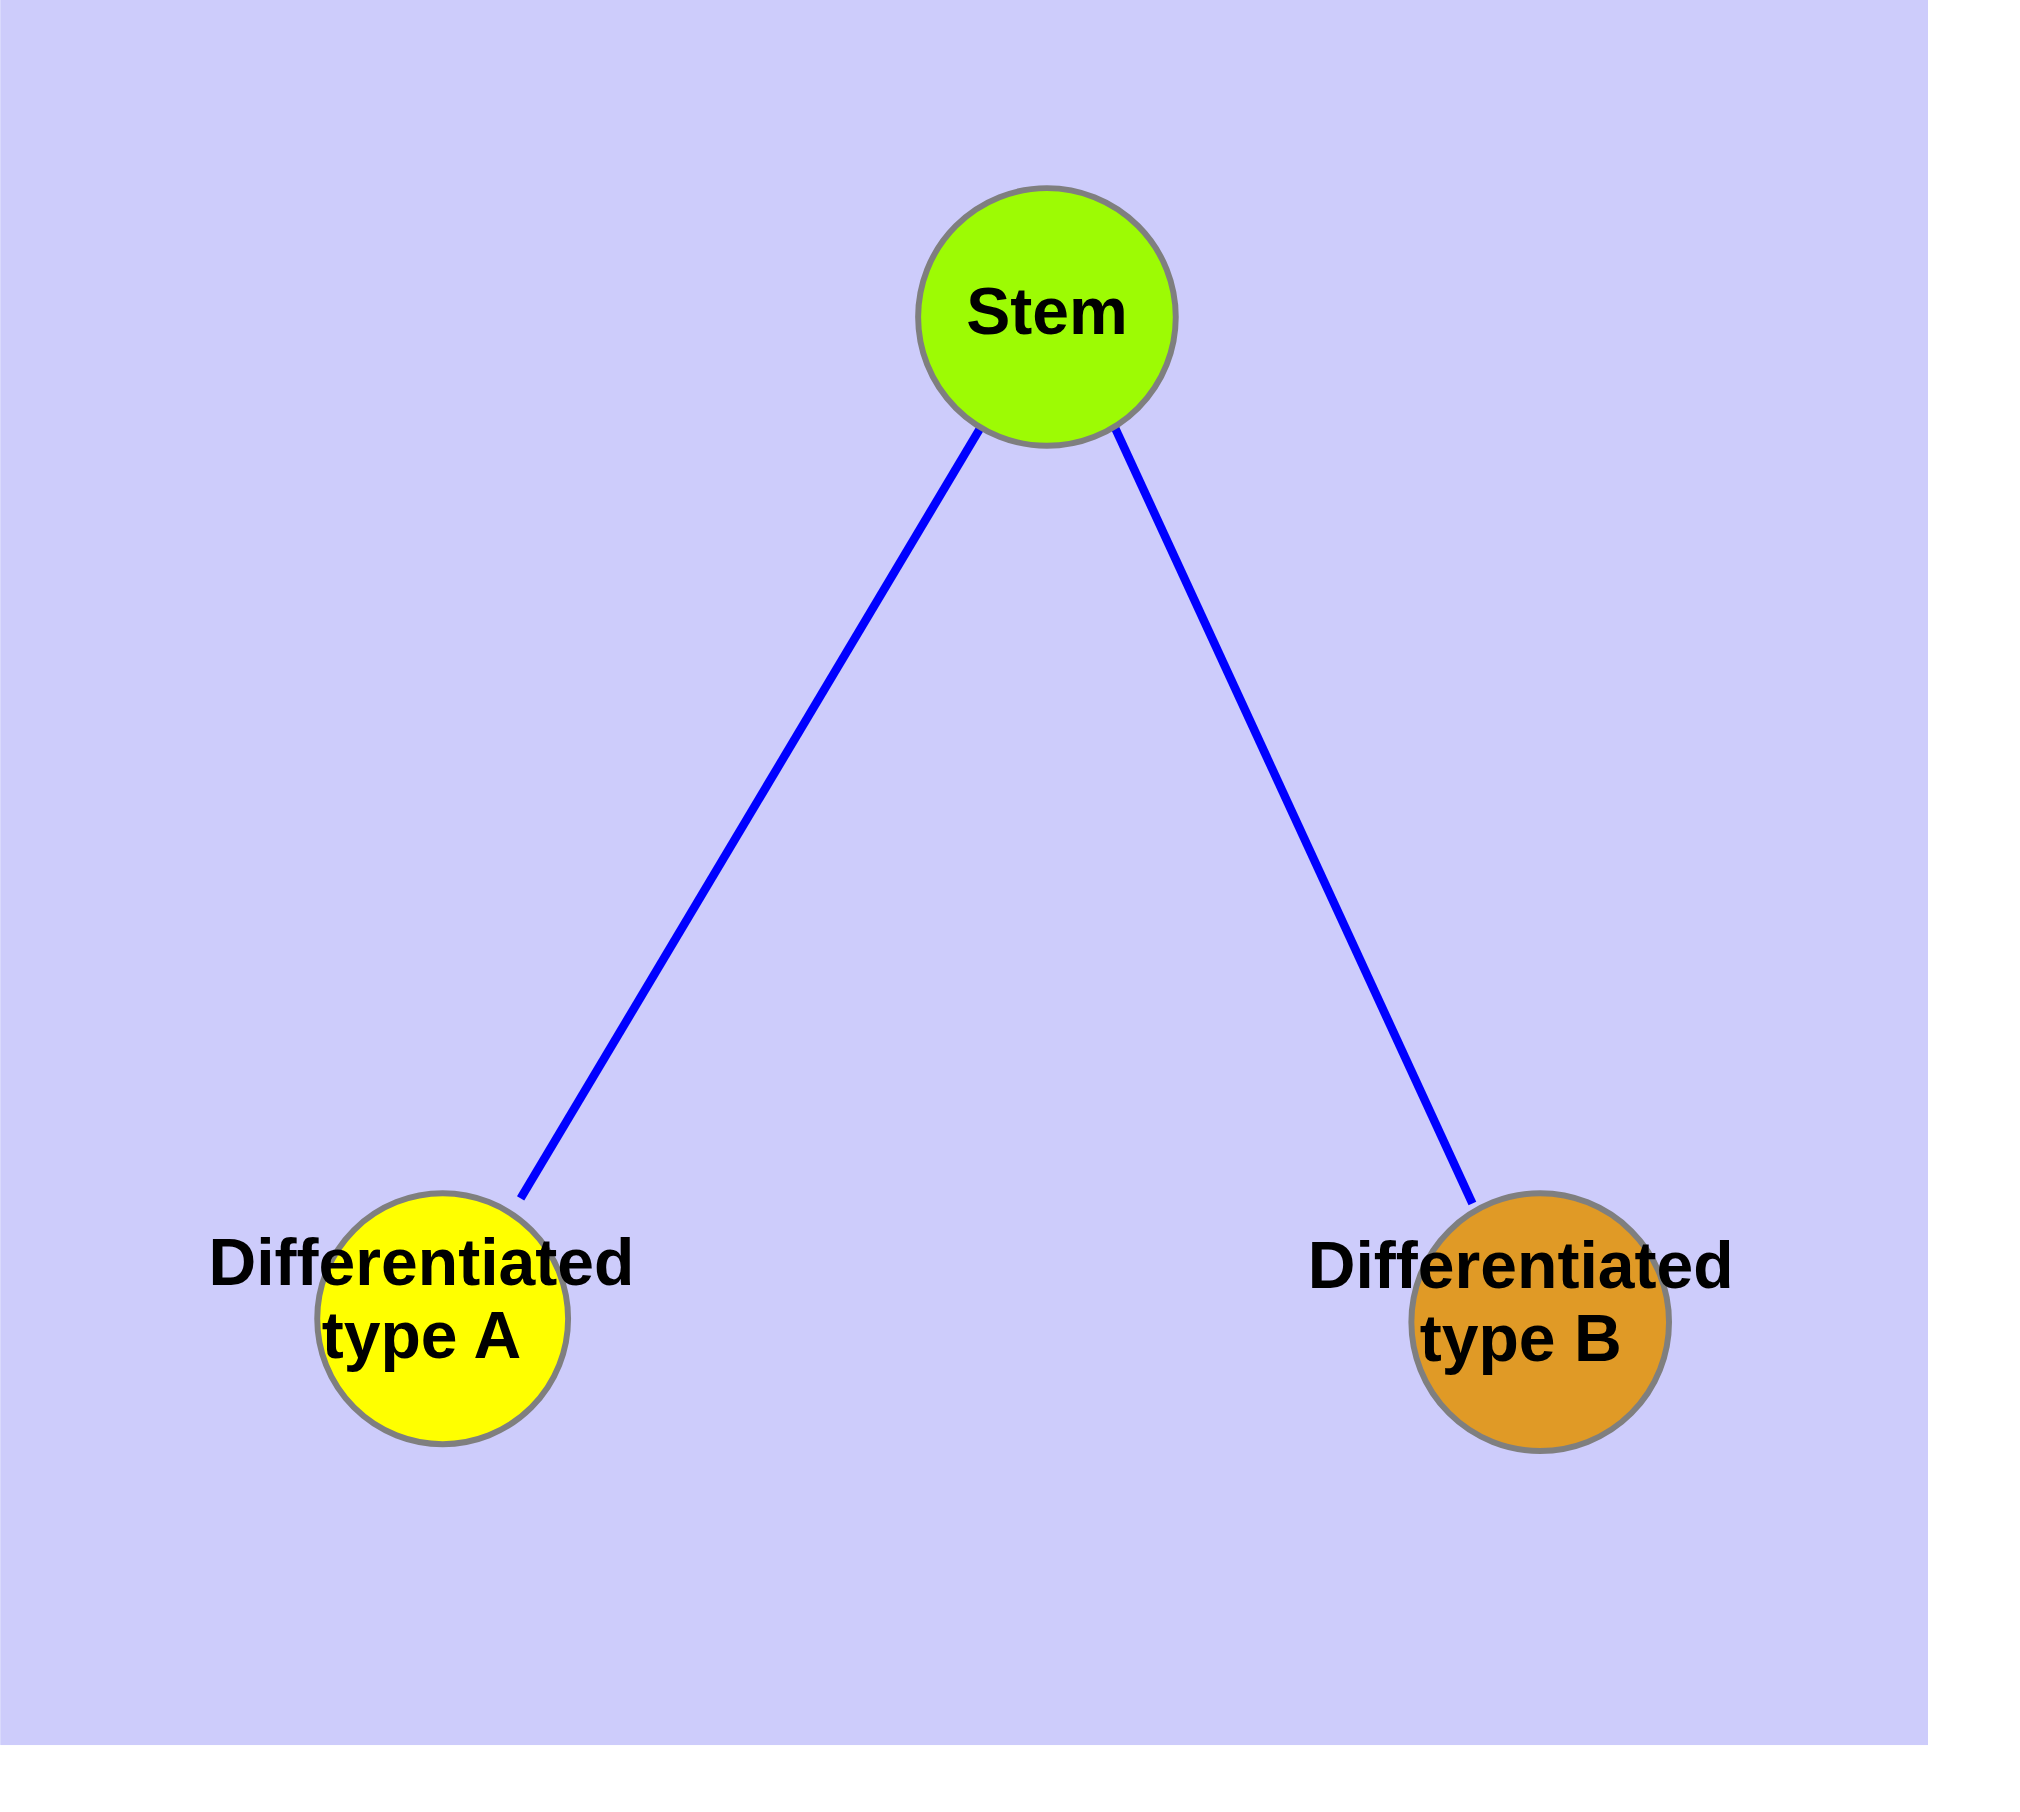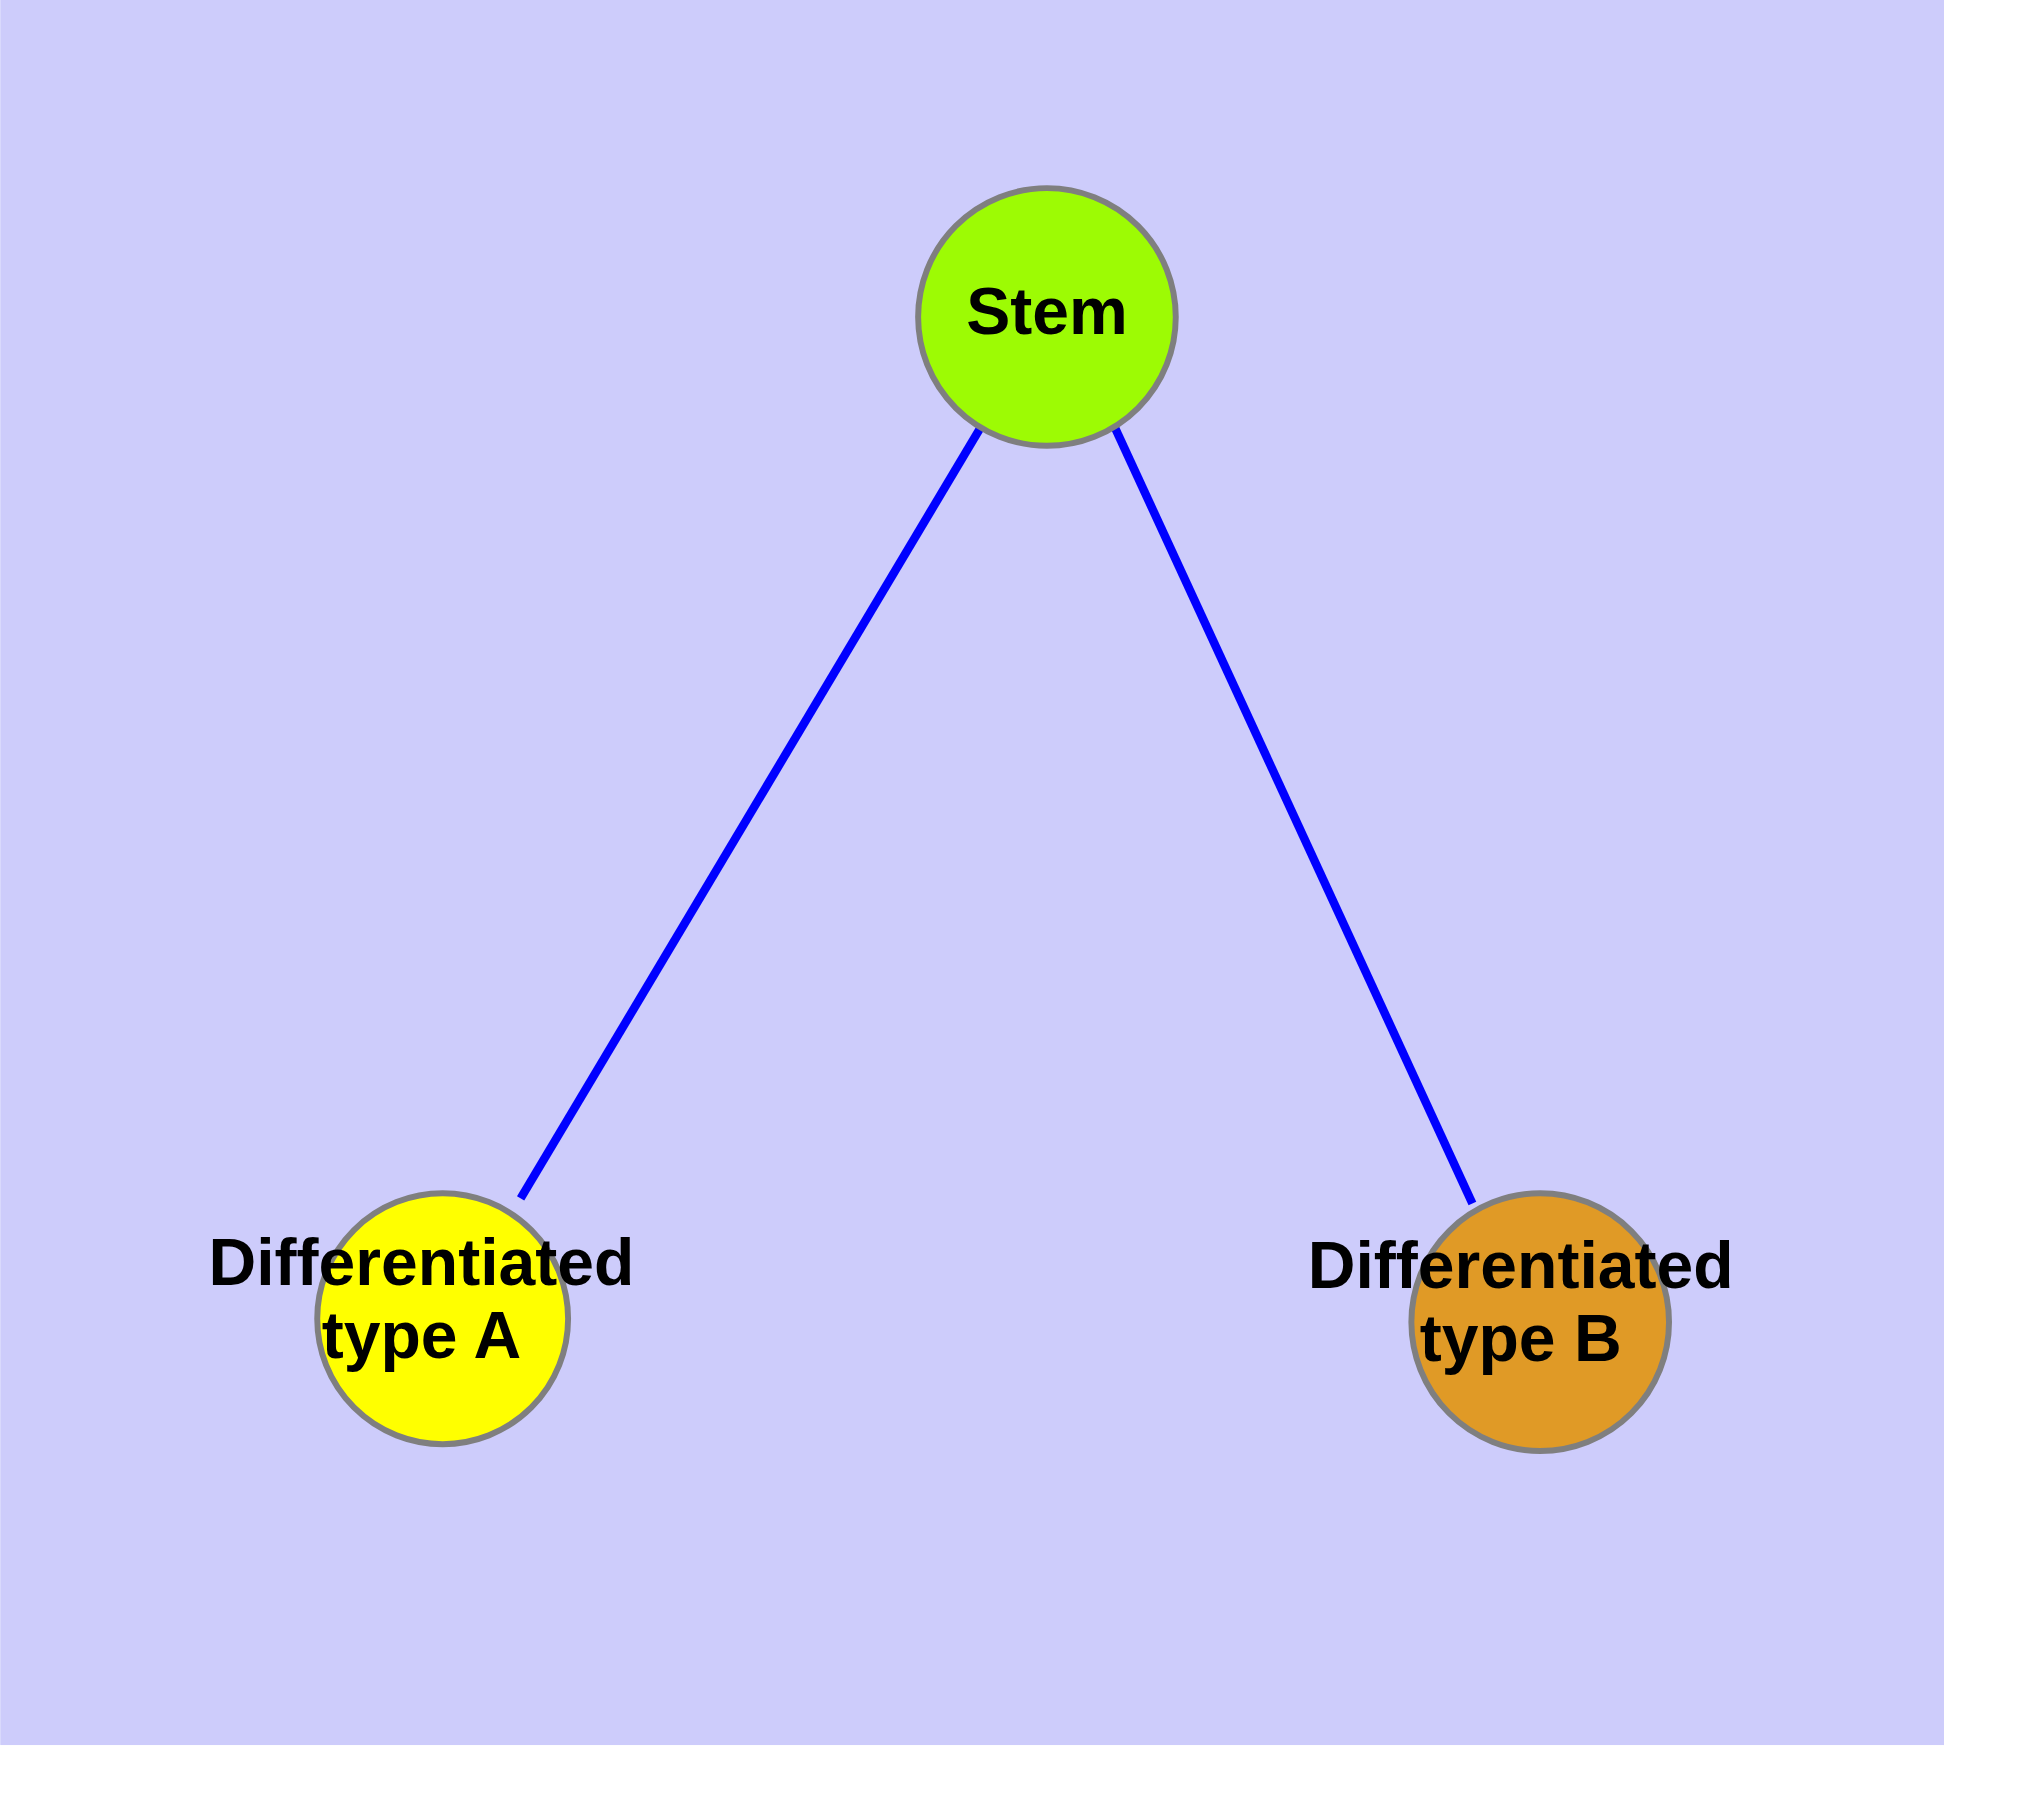--- a/index.html
+++ b/index.html
@@ -7,21 +7,20 @@
     margin: 0;
     padding: 0;
     background: #ffffff;
   }
   #canvas {
     position: relative;
     width: 1928px;
     height: 1812px;
     overflow: hidden;
     font-family: "Liberation Sans", sans-serif;
-    padding-left: 16px;
   }
   #graph-svg {
     position: absolute;
     top: 0;
     left: 0;
     width: 2021px;
     height: 1812px;
     display: block;
   }
   .node-label {

